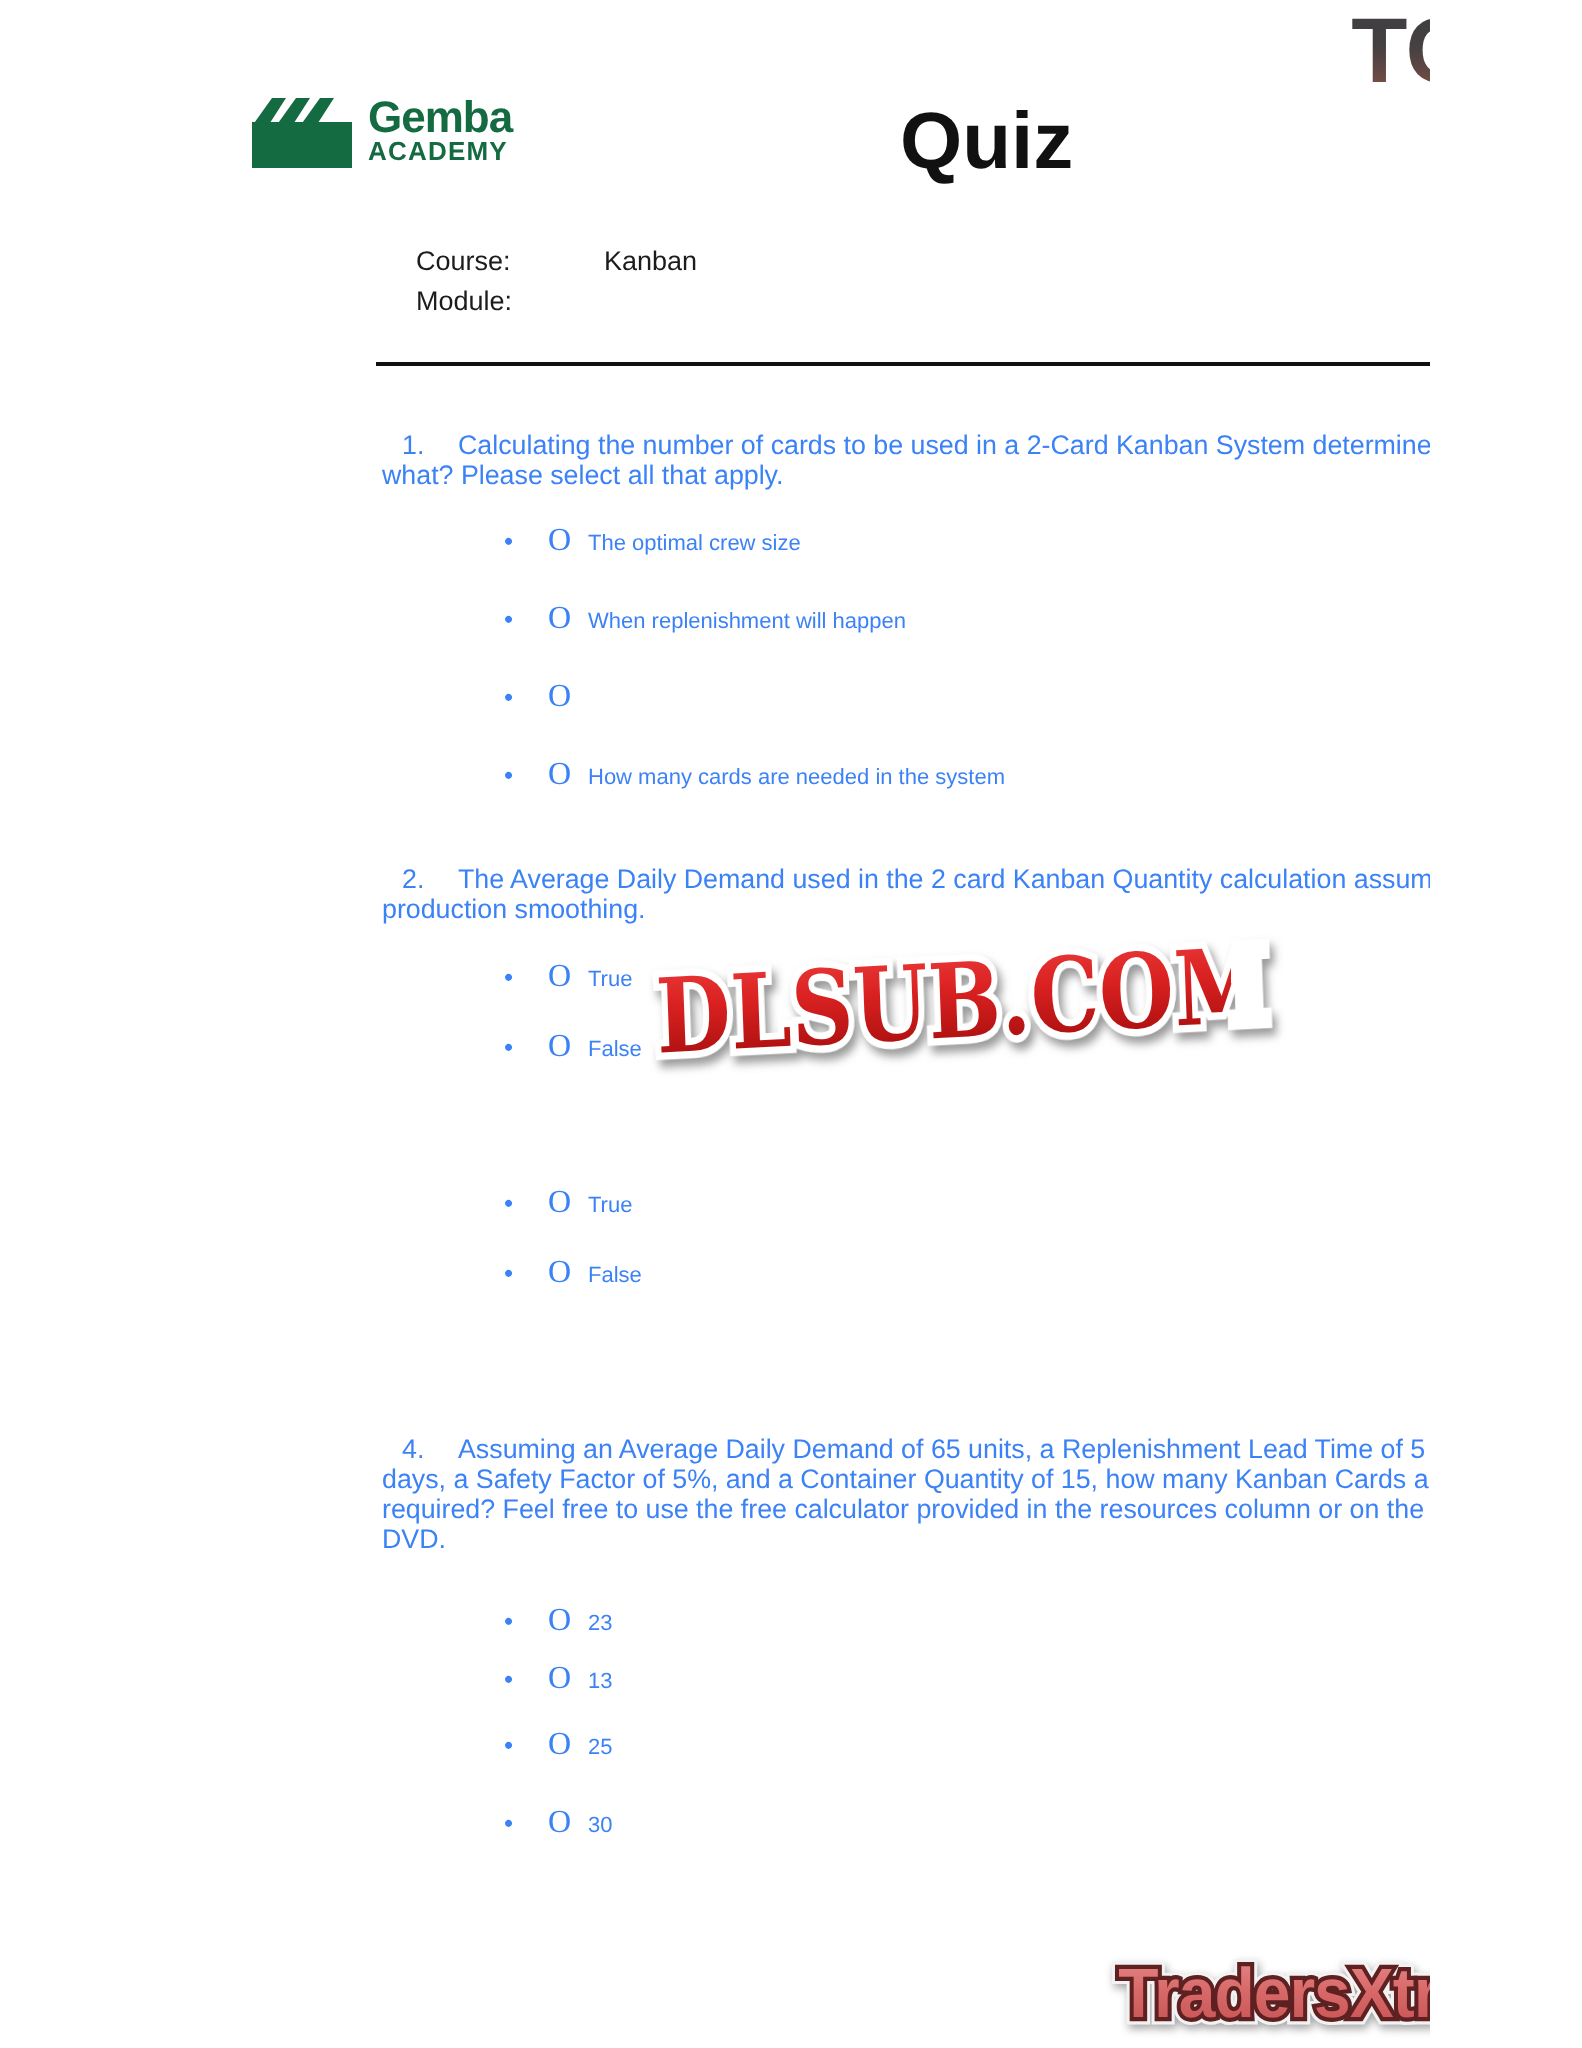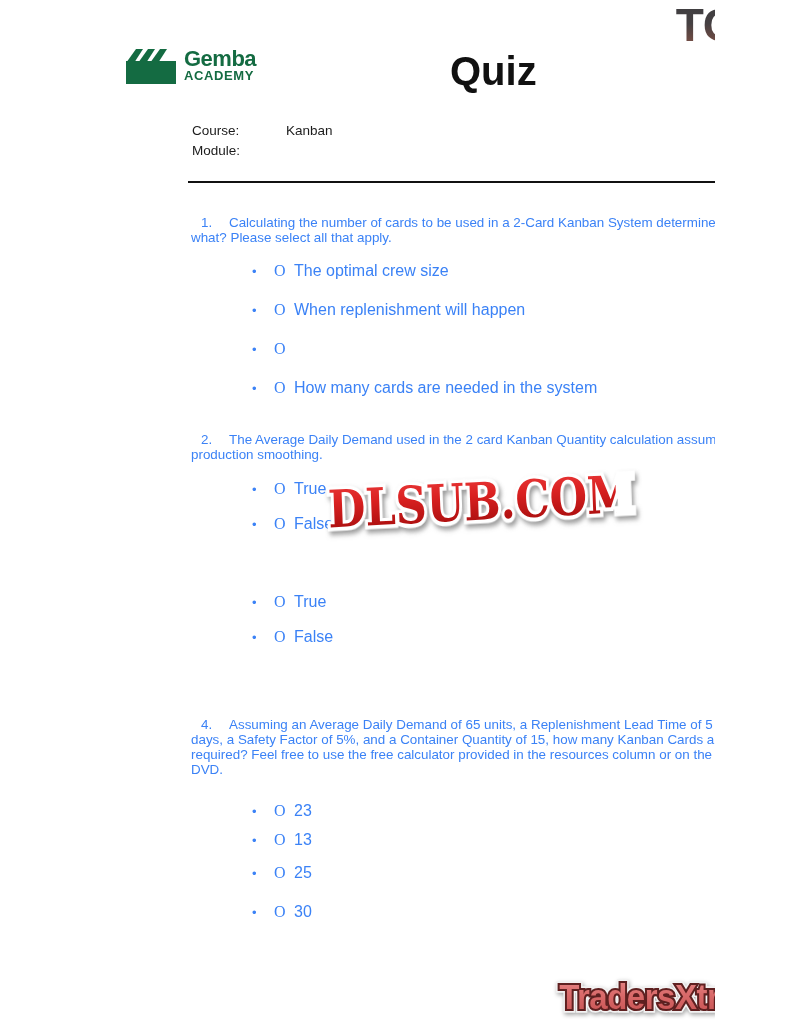--- a/index.html
+++ b/index.html
@@ -21,41 +21,41 @@
   .logo { position:absolute; left:50px; top:46px; display:flex; align-items:center; }
   .logo-icon { width:54px; height:38px; }
   .logo-text { margin-left:4px; color:#146b42; }
   .logo-name { font-size:22px; font-weight:bold; line-height:21px; letter-spacing:-0.5px; }
   .logo-sub  { font-size:13px; font-weight:bold; line-height:14px; letter-spacing:0.6px; }
 
   
   .quiz-title { position:absolute; left:334px; top:49px; font-size:40px; font-weight:bold; color:#111; letter-spacing:0;margin-left:40px; }
 
   
-  .meta { position:absolute; left:116px; top:121px; font-size:13.5px; line-height:20px; }
+  .meta { position:absolute; left:132px; top:121px; font-size:13.5px; line-height:20px; }
   .meta-row { display:flex; }
   .meta-label { width:94px; }
   .divider { position:absolute; left:112px; top:181px; width:572px; height:2px; background:#111; }
 
   
   .question { position:absolute; left:115px; width:556px; font-size:13.4px; line-height:15px; color:#3b82f6; }
   .q1 { top:215px; } .q2 { top:432px; } .q3 { top:572px; } .q4 { top:717px; }
   .qpara { text-indent:10px; }
   .qnum { display:inline-block; width:28px; text-indent:0; }
   .opts { }
   .q1 .opts { margin-top:18px; } .q1 .opt { margin-bottom:23px; }
   .q2 .opts { margin-top:19px; } .q2 .opt { margin-bottom:19px; }
   .q3 .opts { margin-top:22px; } .q3 .opt { margin-bottom:19px; }
   .q4 .opts { margin-top:26px; } .q4 .opt { margin-bottom:23px; }
   .q4 .opt:nth-child(1) { margin-bottom:13px; }
   .q4 .opt:nth-child(2) { margin-bottom:17px; }
   .opt { display:flex; align-items:baseline; padding-left:61px; height:16px; }
   .opt-bullet { width:22px; font-size:13px; }
   .opt-radio { width:20px; font-family:"Liberation Serif","DejaVu Serif",serif; font-size:16px; line-height:15px; }
-  .opt-label { font-size:16px; }
+  .opt-label { font-size:11px; }
 
   
   .dlsub {
     position:absolute; left:252px; top:474px; width:288px; height:56px;
     transform:scaleY(1.2) rotate(-2.5deg); transform-origin:center;
     font-family:"DejaVu Serif","Liberation Serif",serif; font-weight:bold;
     font-size:43px; line-height:56px; text-align:center; white-space:nowrap;
     pointer-events:none;
   }
   .dlsub .layer { position:absolute; left:0; top:0; width:100%; }

